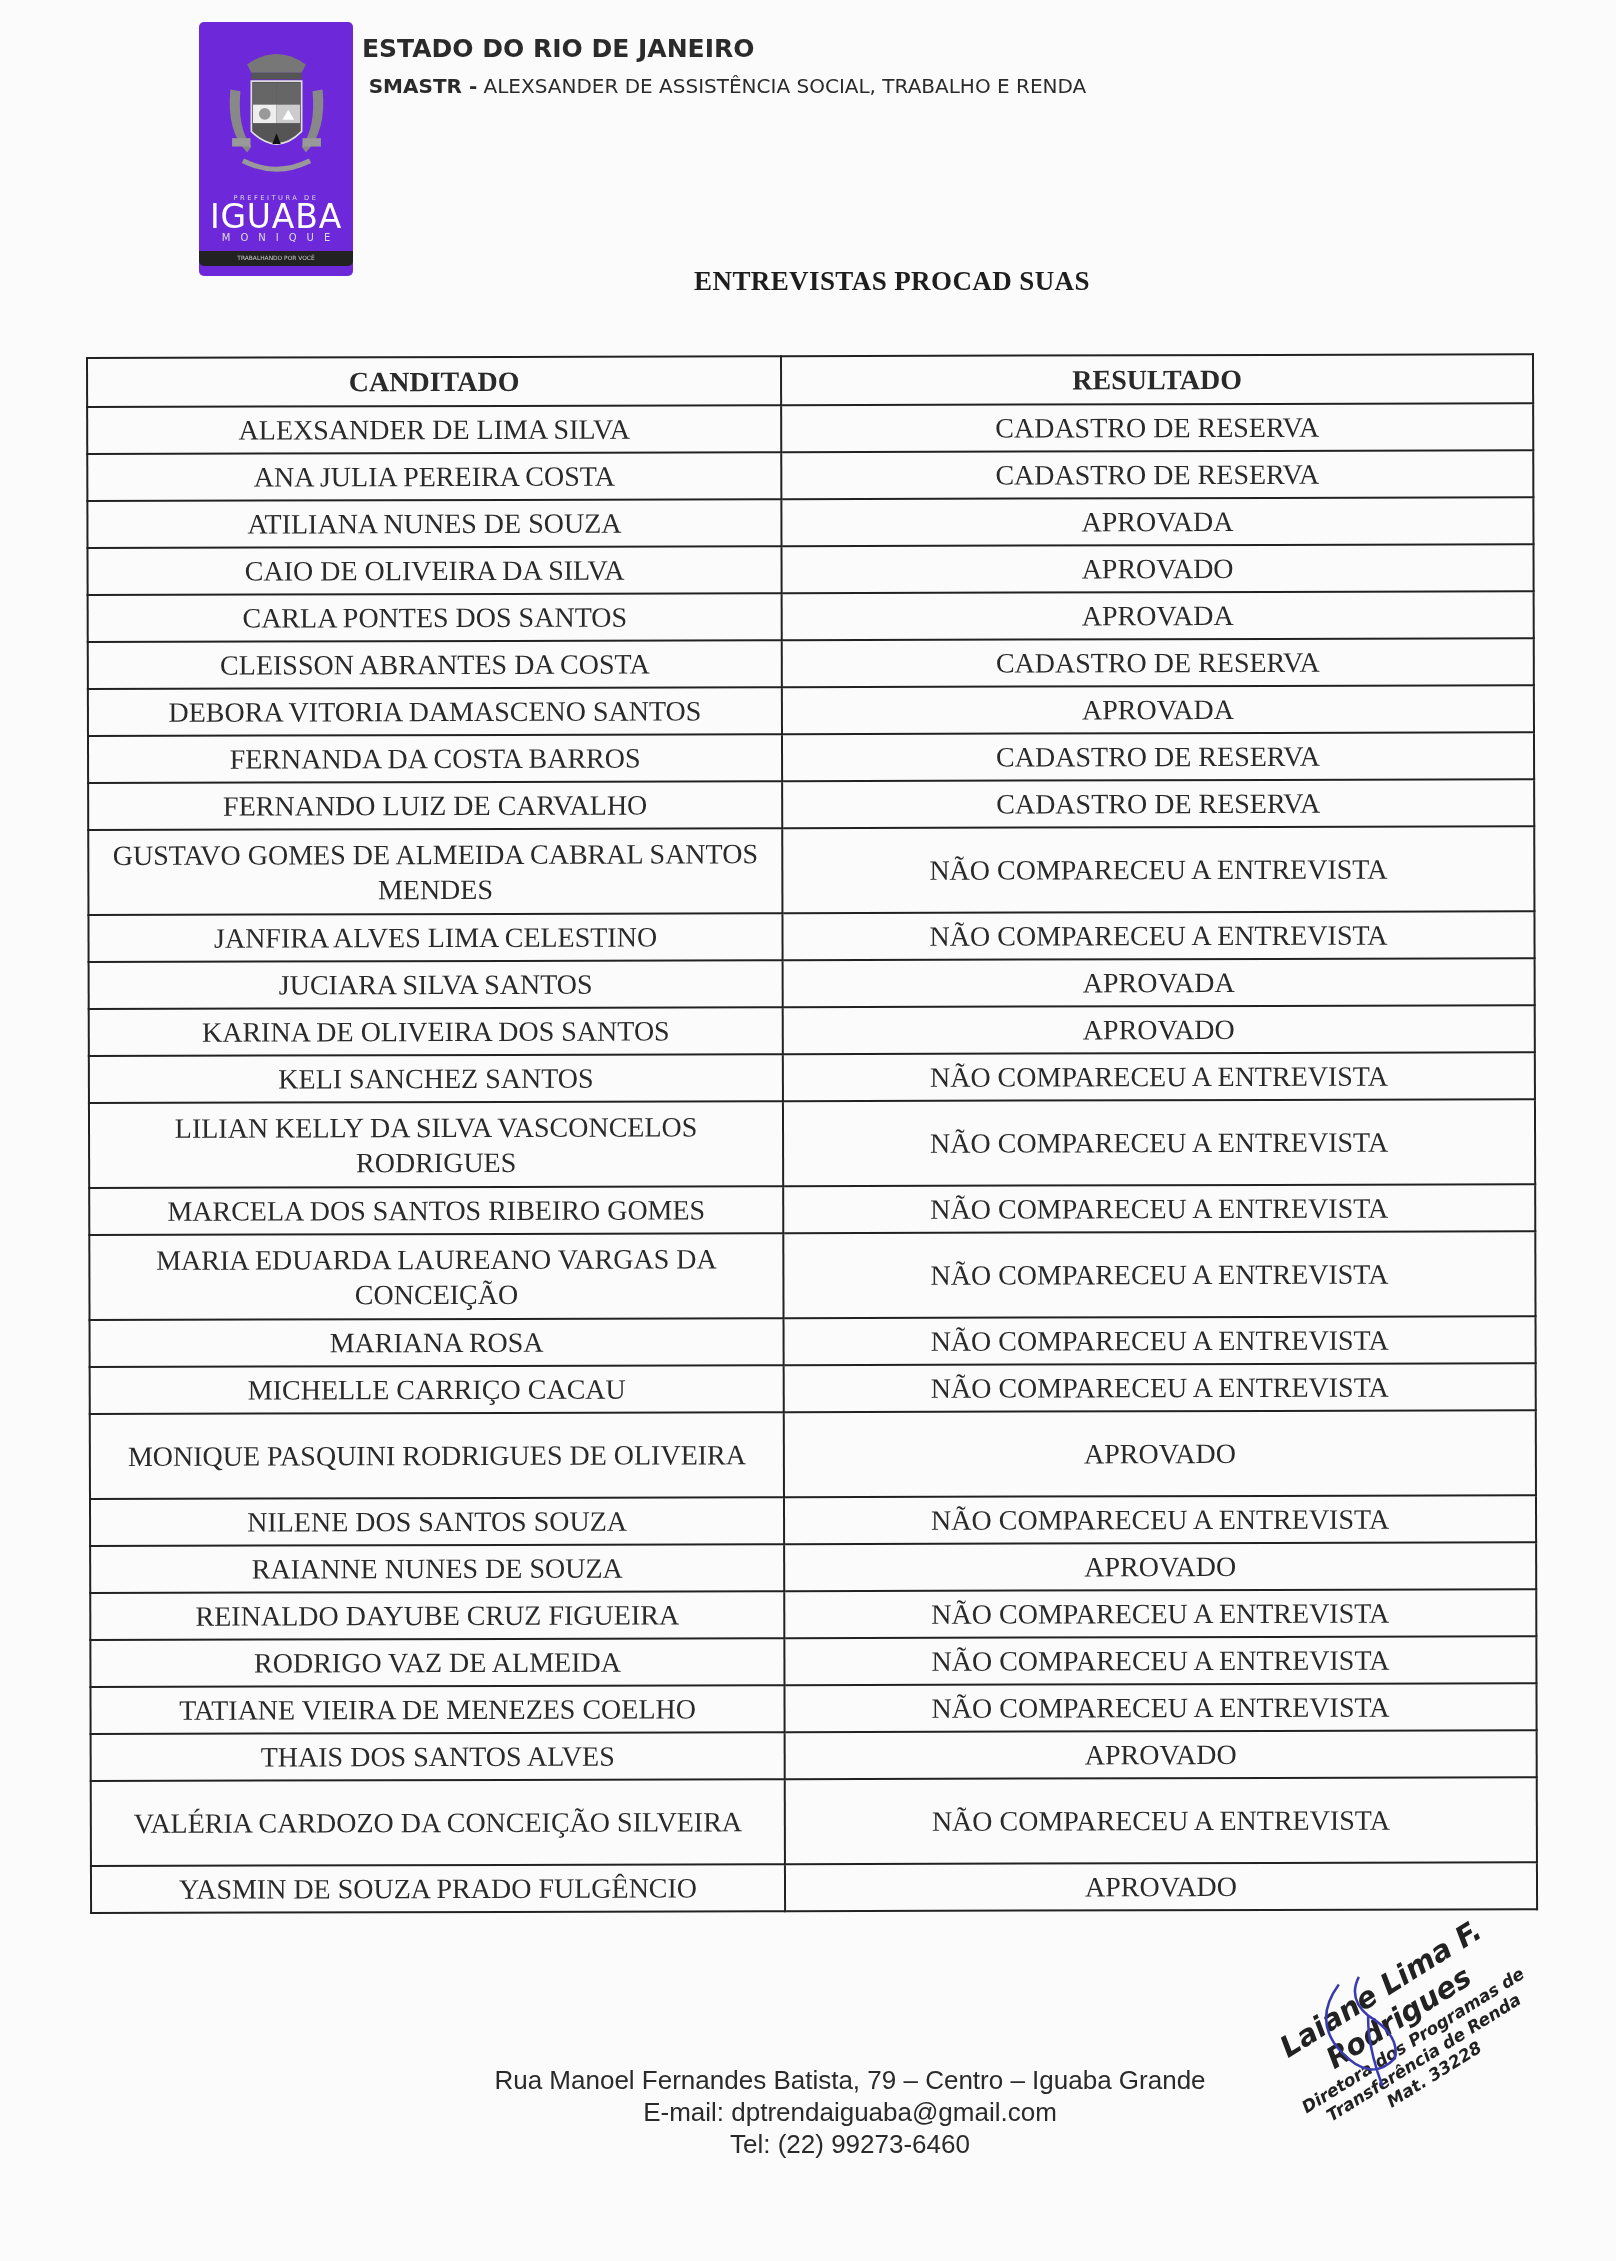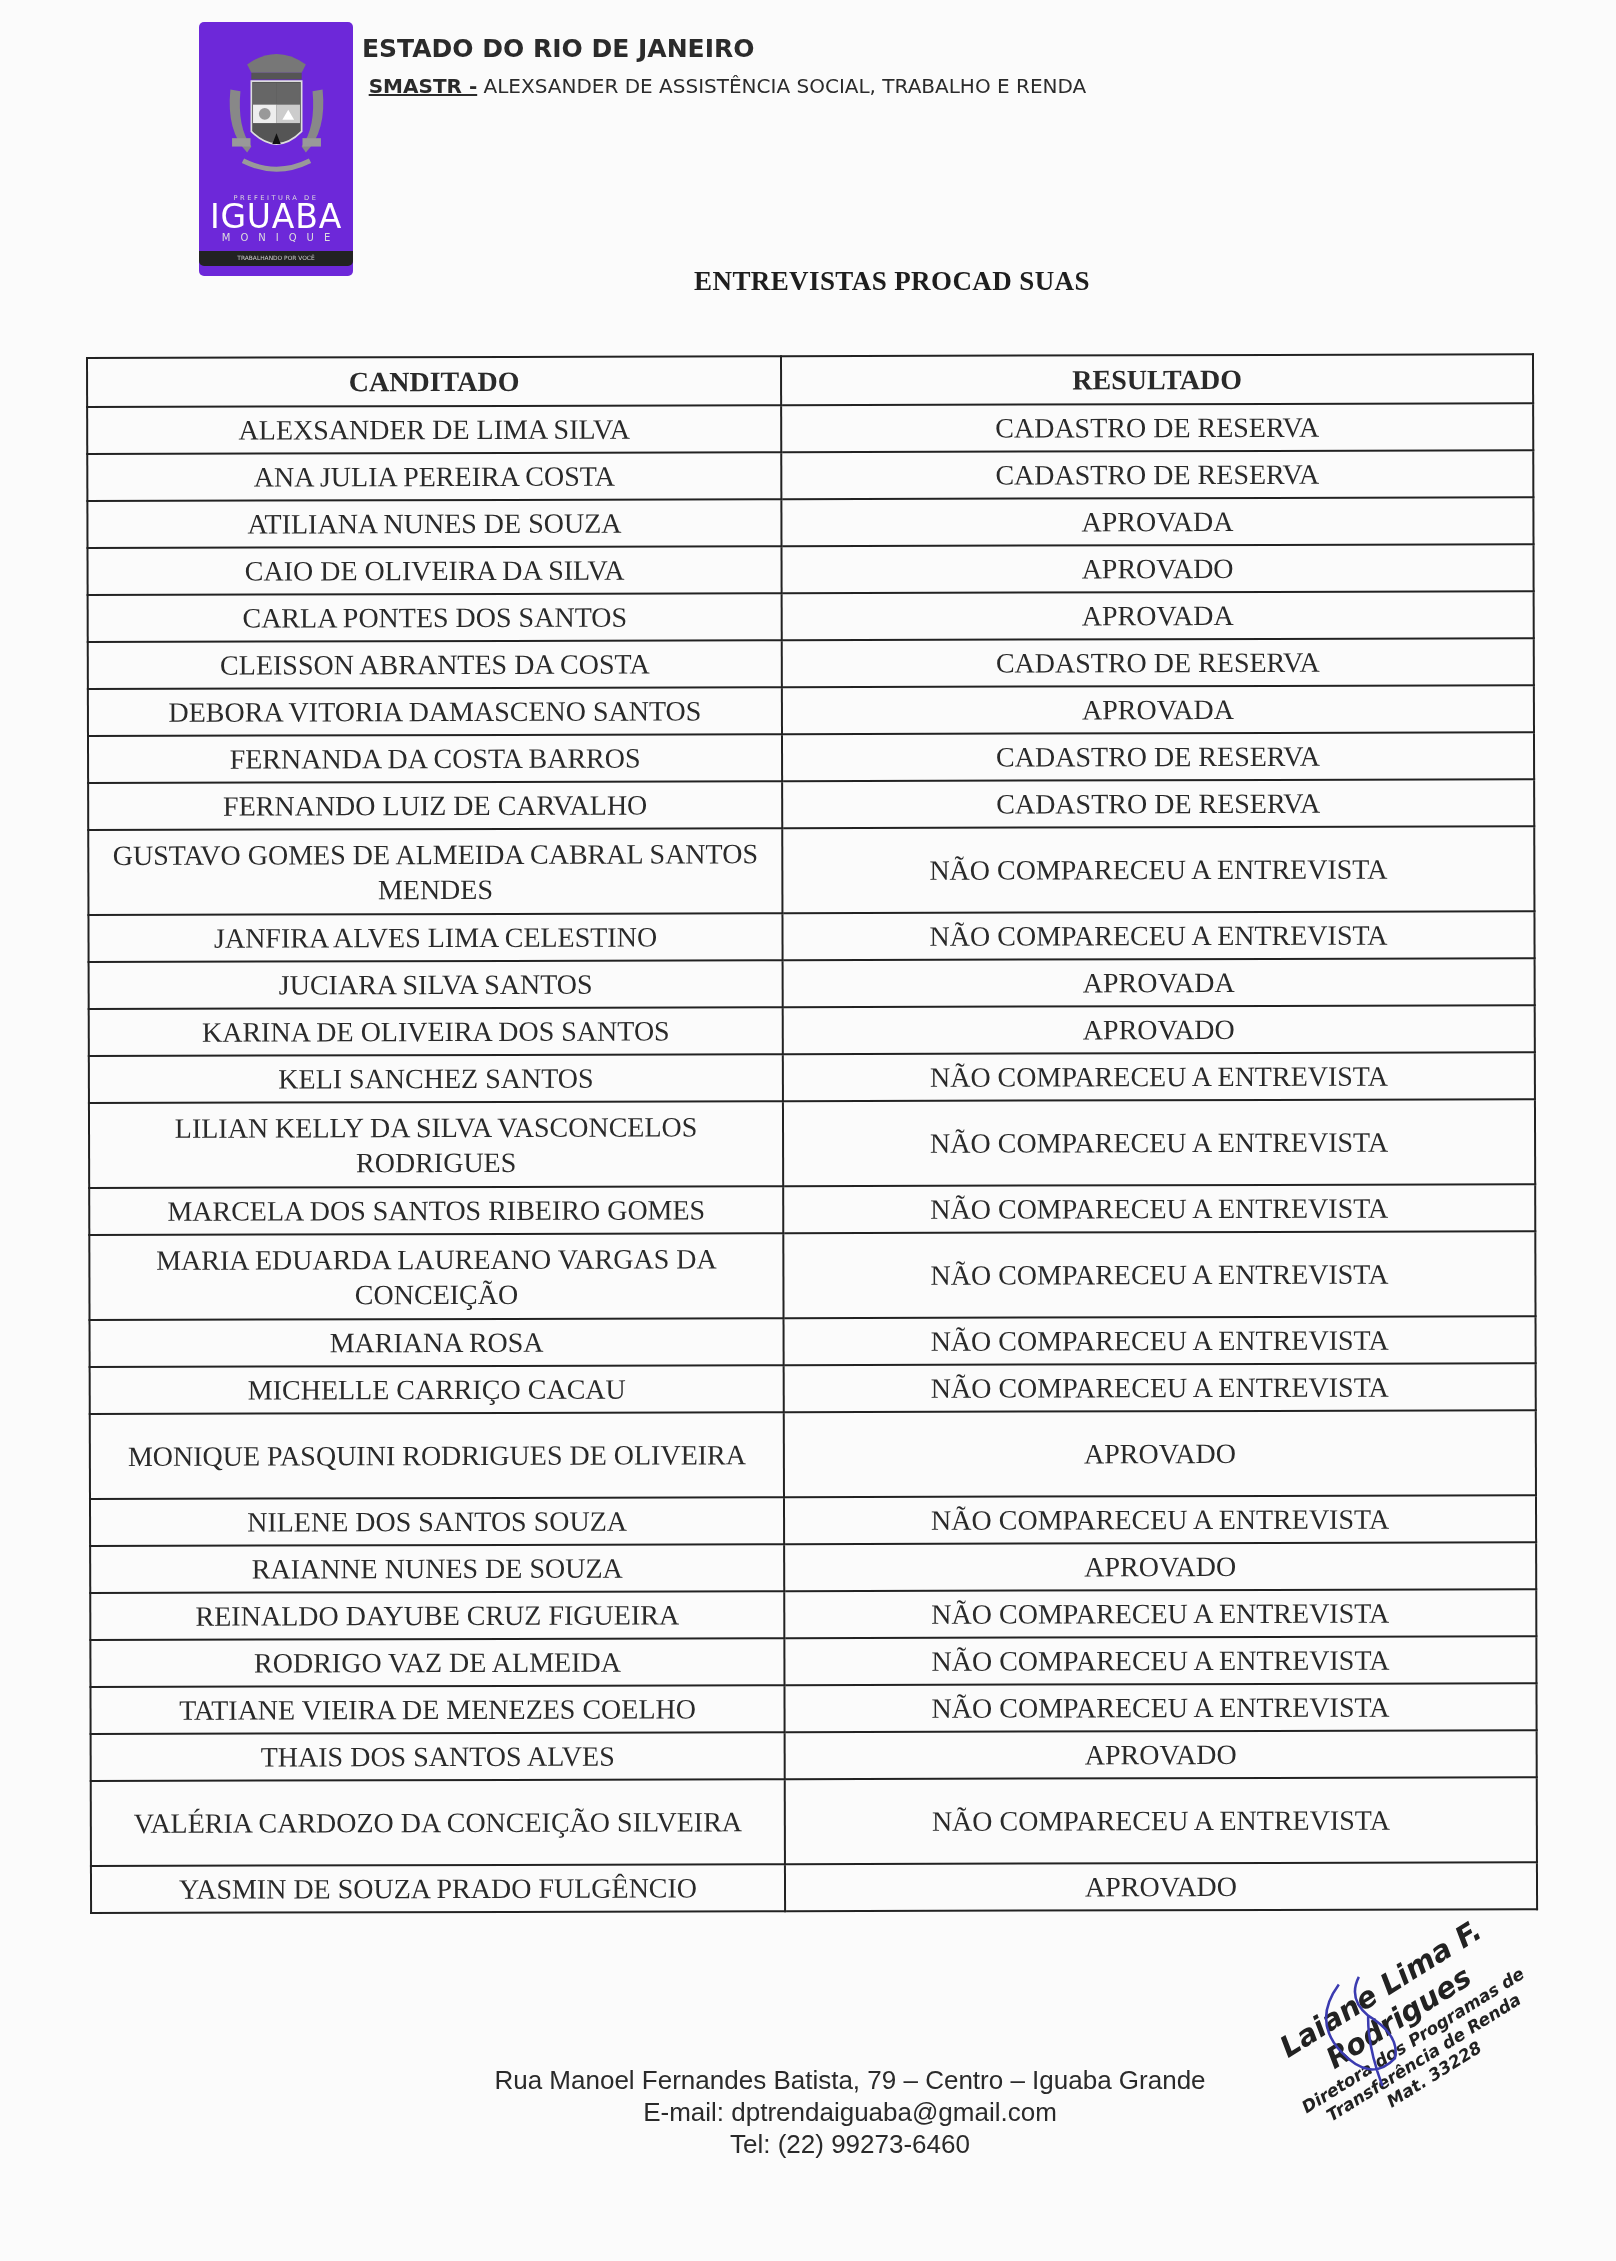--- a/index.html
+++ b/index.html
@@ -16,21 +16,21 @@
   .logo .crest { margin-top:17px; width:109px; height:143px; }
   .logo .pre { margin-top:11.8px; color:#ddd; font-family:"DejaVu Sans", sans-serif; font-size:6.7px; letter-spacing:2.5px; }
   .logo .ig { color:#fff; font-family:"DejaVu Sans", sans-serif; font-weight:normal; font-size:33px; line-height:30px; letter-spacing:0.8px; }
   .logo .gr { color:#ddd; font-family:"DejaVu Sans", sans-serif; font-size:10px; letter-spacing:10px; margin-left:10px; }
   .logo .tag { margin-top:8.4px; background:#222; width:100%; text-align:center; color:#ccc; font-family:"DejaVu Sans", sans-serif; font-size:5.9px; padding:4.2px 0; border-radius:0 0 5px 5px; }
 
   .hdr { position:absolute; left:362px; top:29px; font-family:"DejaVu Sans", sans-serif; color:#2b2b2b; }
   .hdr .l1 { font-size:34px; font-weight:bold; line-height:44px; letter-spacing:-0.3px; }
   .hdr .l2 { font-size:25px; font-weight:bold; line-height:40px; }
   .hdr .l3 { font-size:20px; line-height:34px; margin-left:6.7px; }
-  .hdr .l3 b { font-weight:bold;text-decoration:underline; }
+  .hdr .l3 b { font-weight:bold; }
 
   .doc-title {
     position:absolute; left:0; width:1616px; top:266px; text-align:center;
     font-size:27px; font-weight:bold; letter-spacing:0.4px; margin-left:84px; color:#1e1e1e;
   }
 
   table.res {
     position:absolute; left:86px; top:357px; width:1448px;
     border-collapse:collapse; transform:rotate(-0.15deg); transform-origin:left top;
   }

